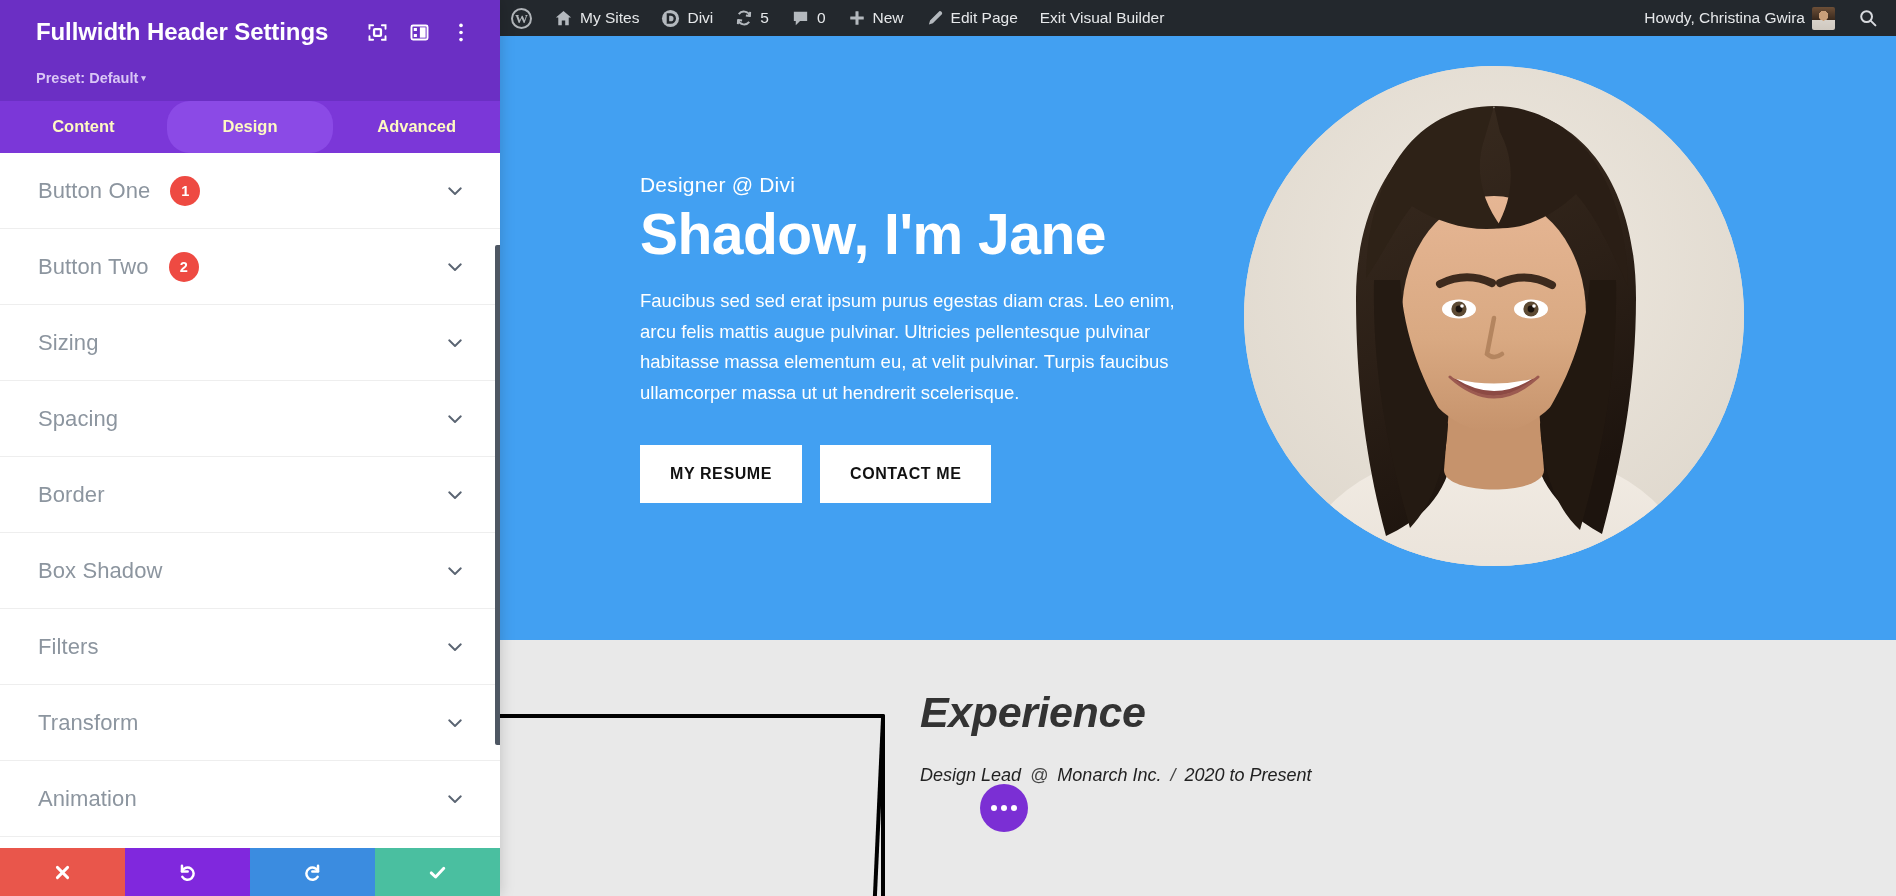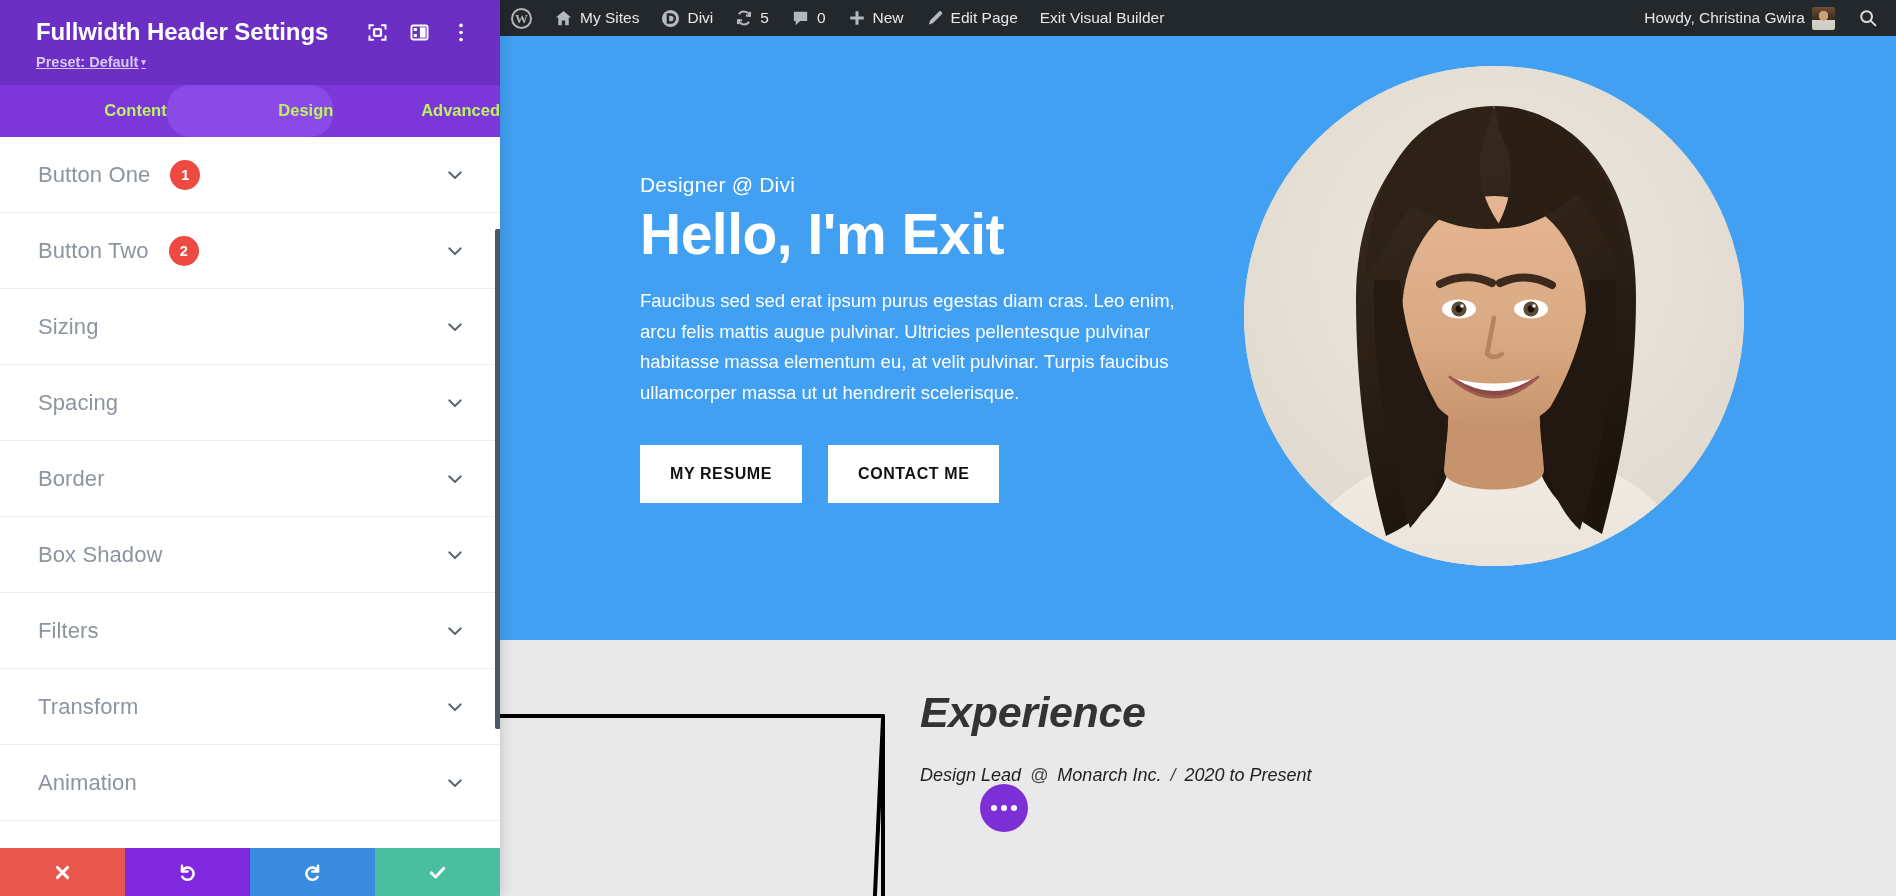--- a/index.html
+++ b/index.html
@@ -83,21 +83,21 @@
     line-height: 1.08;
     letter-spacing: -0.5px;
     margin-bottom: 20px;
   }
   .hero-body {
     color: #ffffff;
     font-size: 18.5px;
     line-height: 1.66;
     margin-bottom: 36px;
   }
-  .hero-buttons { display: flex; gap: 26px; }
+  .hero-buttons { display: flex; gap: 18px; }
   .hero-btn {
     background: #ffffff;
     color: #111111;
     border: 0;
     font-family: "Liberation Sans", sans-serif;
     font-size: 16px;
     font-weight: bold;
     letter-spacing: 0.6px;
     padding: 20px 30px;
     min-width: 120px;
@@ -208,36 +208,35 @@
     letter-spacing: -0.1px;
     flex: 1 1 auto;
   }
   .head-icons { display: flex; align-items: center; gap: 20px; padding-right: 6px; }
   .head-icon { cursor: pointer; display: flex; align-items: center; justify-content: center; width: 22px; height: 22px; }
   .head-icon svg { display: block; }
   .panel-preset {
     color: #d9c6f5;
     font-size: 14.5px;
     font-weight: bold;
-    margin-top: 8px;
+    margin-top: 24px;
     cursor: pointer;
     display: inline-block;
-    text-decoration: underline;
   }
   .panel-preset .caret { font-size: 9px; margin-left: 3px; vertical-align: 2px; }
 
   .panel-tabs {
     display: flex;
     background: #7b37d8;
     flex: 0 0 auto;
   }
   .panel-tab {
     flex: 1 1 0;
-    text-align: right;
-    color: #bef264;
+    text-align: center;
+    color: #fef9c3;
     font-size: 16.5px;
     font-weight: bold;
     padding: 16px 0 17px;
     cursor: pointer;
     background: transparent;
   }
   .panel-tab.active { background: #8b4ae6; border-radius: 23px; }
 
   .panel-body {
     position: relative;
@@ -310,21 +309,21 @@
   .foot-save   { background: #4abfa0; }
 </style>
 </head>
 <body>
 
 <div class="site">
 
   <section class="hero">
     <div class="hero-left">
       <div class="hero-kicker">Designer @ Divi</div>
-      <div class="hero-title">Hello, I'm Exit</div>
+      <div class="hero-title">Shadow, I'm Jane</div>
       <div class="hero-body">Faucibus sed sed erat ipsum purus egestas diam cras. Leo enim, arcu felis mattis augue pulvinar. Ultricies pellentesque pulvinar habitasse massa elementum eu, at velit pulvinar. Turpis faucibus ullamcorper massa ut ut hendrerit scelerisque.</div>
       <div class="hero-buttons">
         <button class="hero-btn">MY RESUME</button>
         <button class="hero-btn">CONTACT ME</button>
       </div>
     </div>
 
     <div class="hero-photo">
       <svg class="photo-art" viewBox="0 0 500 500" preserveAspectRatio="xMidYMid slice" aria-hidden="true">
         <defs>

